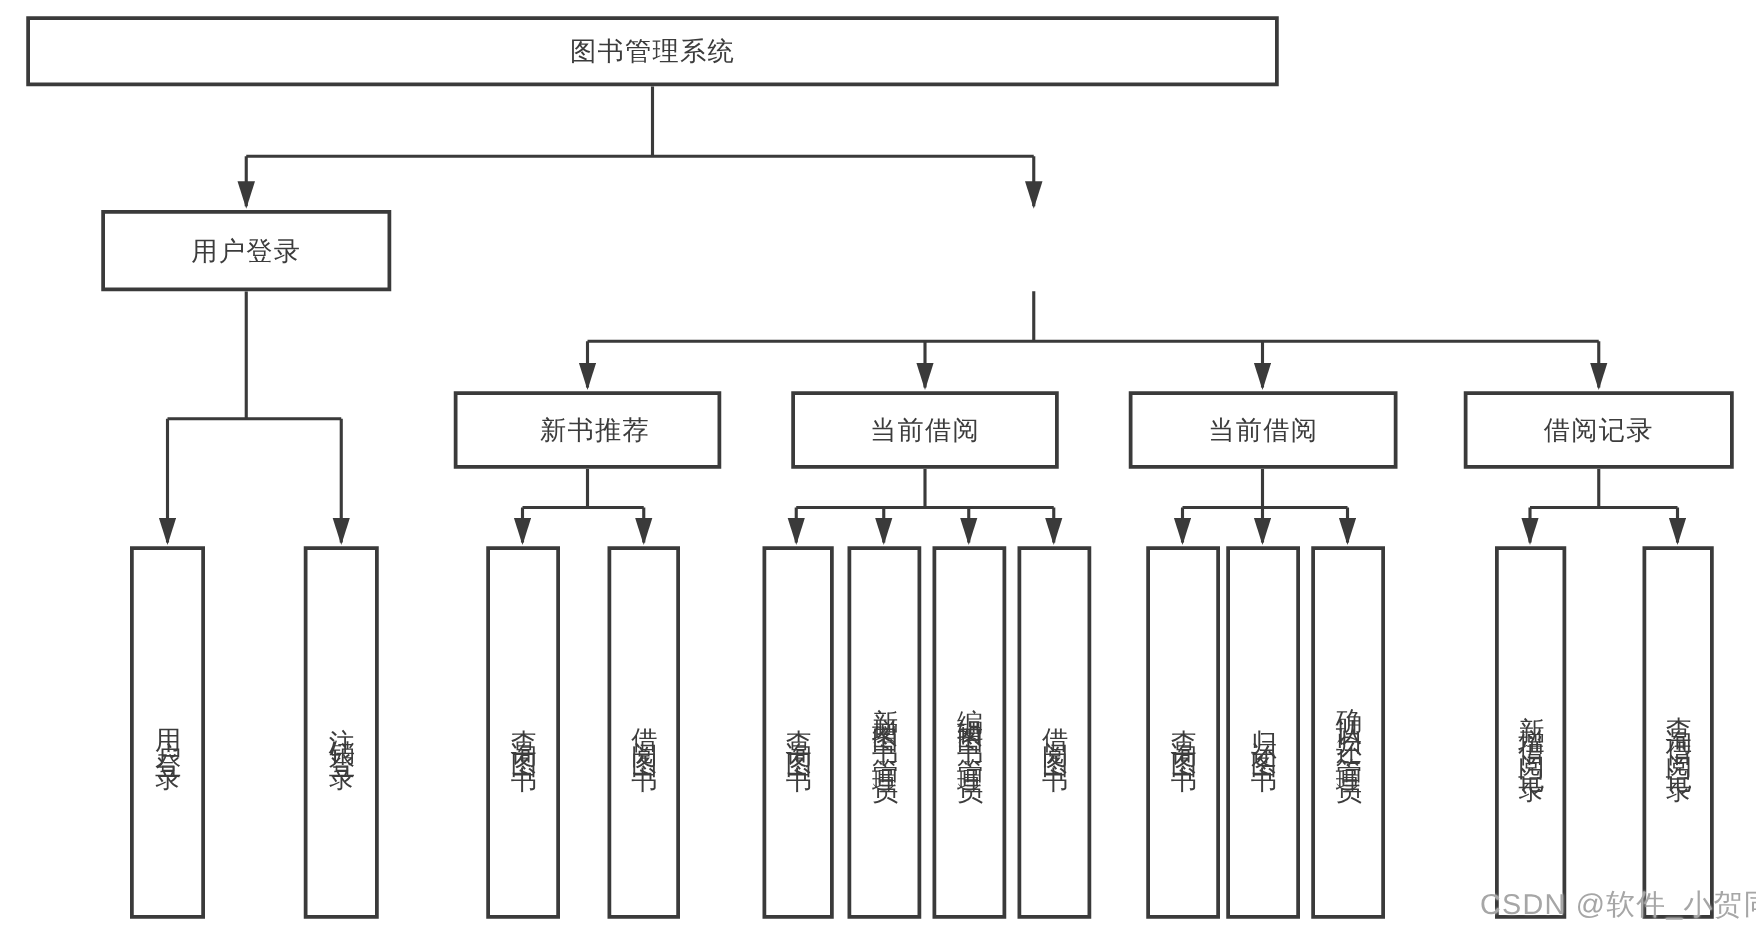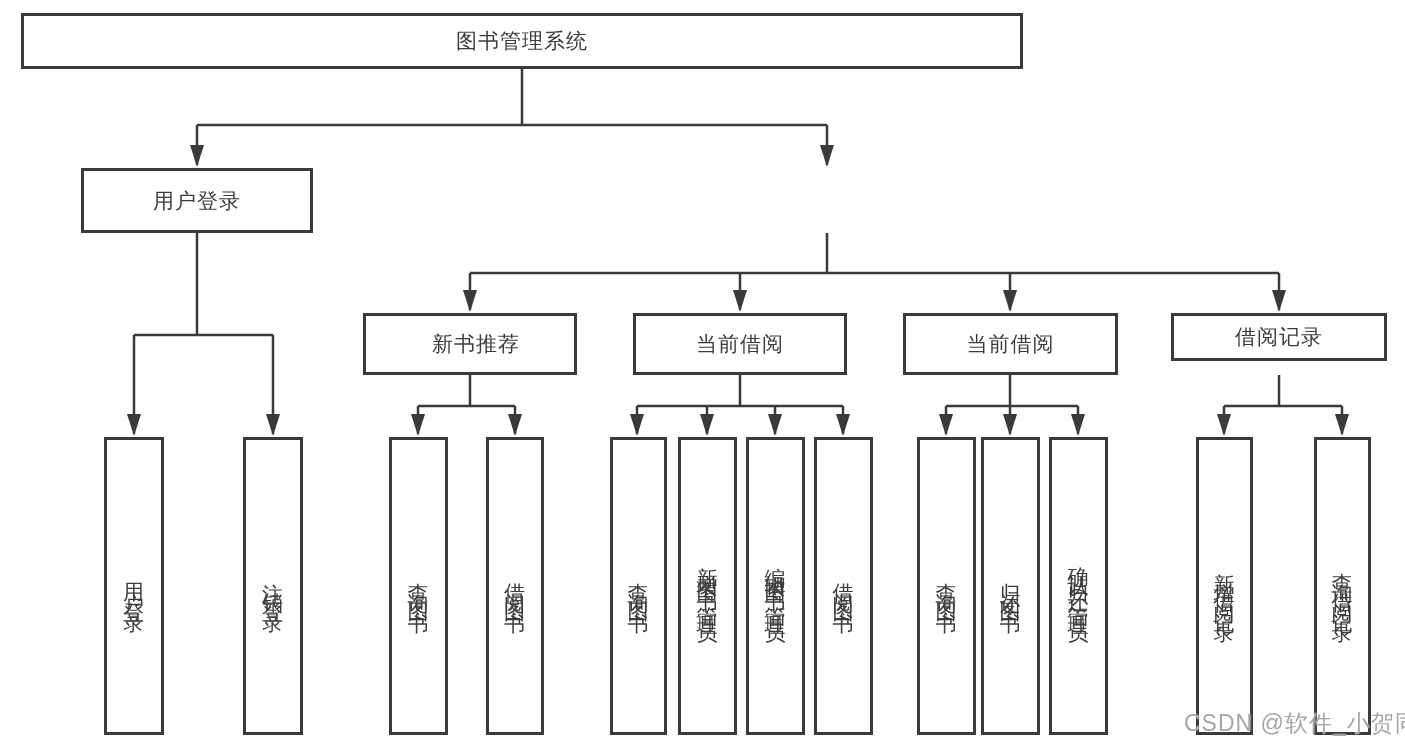--- a/index.html
+++ b/index.html
@@ -120,21 +120,21 @@
 
   <div class="node" style="left:363px; top:313px; width:214px; height:62px;padding-left:12px;">
     <span>新书推荐</span>
   </div>
   <div class="node" style="left:633px; top:313px; width:214px; height:62px;">
     <span>当前借阅</span>
   </div>
   <div class="node" style="left:903px; top:313px; width:215px; height:62px;align-items:center;">
     <span>当前借阅</span>
   </div>
-  <div class="node" style="left:1171px; top:313px; width:216px; height:48px;">
+  <div class="node" style="left:1171px; top:313px; width:216px; height:62px;">
     <span>借阅记录</span>
   </div>
 
   <div class="node leaf" style="left:104px; width:60px;">
     <span class="vtext">用户登录</span>
   </div>
   <div class="node leaf" style="left:243px; width:60px;">
     <span class="vtext">注销登录</span>
   </div>
 

